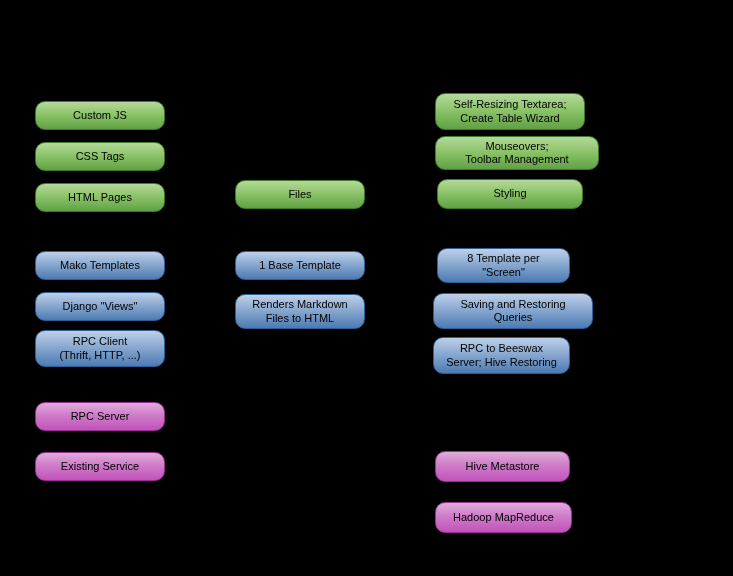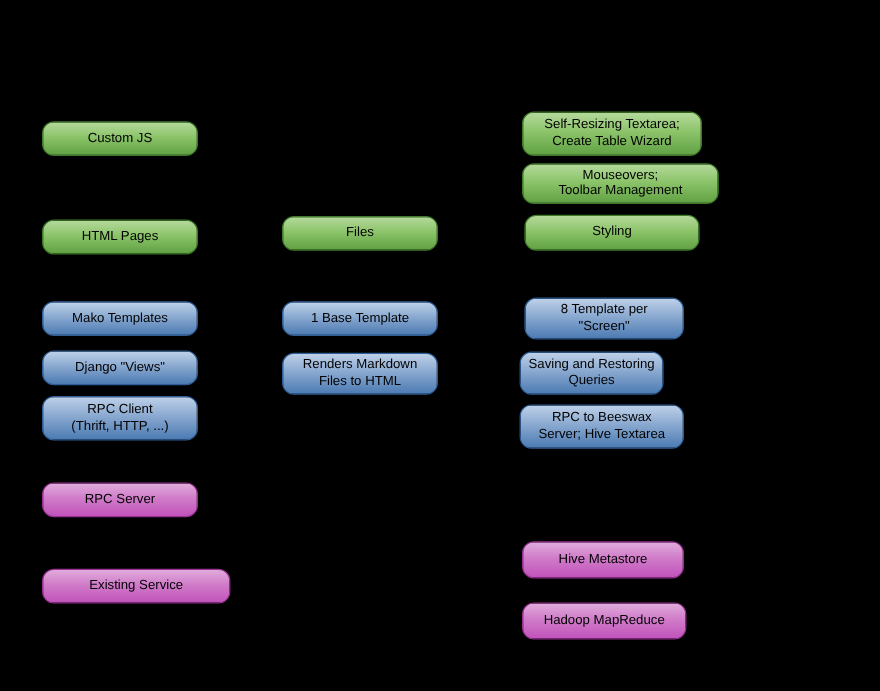--- a/index.html
+++ b/index.html
@@ -45,37 +45,40 @@
   }
 </style>
 </head>
 <body>
 
 <div class="canvas">
 
   <div class="box green" style="left:35px;top:101px;width:130px;height:29px">
     <span class="box-label">Custom JS</span>
   </div>
+  <div class="box green" style="left:35px;top:142px;width:130px;height:29px">
+    <span class="box-label">CSS Tags</span>
+  </div>
   <div class="box green" style="left:35px;top:183px;width:130px;height:29px">
     <span class="box-label">HTML Pages</span>
   </div>
   <div class="box blue" style="left:35px;top:251px;width:130px;height:29px">
     <span class="box-label">Mako Templates</span>
   </div>
   <div class="box blue" style="left:35px;top:292px;width:130px;height:29px">
     <span class="box-label">Django "Views"</span>
   </div>
   <div class="box blue" style="left:35px;top:330px;width:130px;height:37px">
     <span class="box-label">RPC Client
 (Thrift, HTTP, ...)</span>
   </div>
   <div class="box purple" style="left:35px;top:402px;width:130px;height:29px">
     <span class="box-label">RPC Server</span>
   </div>
-  <div class="box purple" style="left:35px;top:474px;width:157px;height:29px">
+  <div class="box purple" style="left:35px;top:452px;width:130px;height:29px">
     <span class="box-label">Existing Service</span>
   </div>
 
   <div class="box green" style="left:235px;top:180px;width:130px;height:29px">
     <span class="box-label">Files</span>
   </div>
   <div class="box blue" style="left:235px;top:251px;width:130px;height:29px">
     <span class="box-label">1 Base Template</span>
   </div>
   <div class="box blue" style="left:235px;top:294px;width:130px;height:35px">
@@ -91,27 +94,27 @@
     <span class="box-label">Mouseovers;
 Toolbar Management</span>
   </div>
   <div class="box green" style="left:437px;top:179px;width:146px;height:30px">
     <span class="box-label">Styling</span>
   </div>
   <div class="box blue" style="left:437px;top:248px;width:133px;height:35px">
     <span class="box-label">8 Template per
 "Screen"</span>
   </div>
-  <div class="box blue" style="left:433px;top:293px;width:120px;height:36px">
+  <div class="box blue" style="left:433px;top:293px;width:160px;height:36px">
     <span class="box-label">Saving and Restoring
 Queries</span>
   </div>
   <div class="box blue" style="left:433px;top:337px;width:137px;height:37px">
     <span class="box-label">RPC to Beeswax
-Server; Hive Textarea</span>
+Server; Hive Restoring</span>
   </div>
   <div class="box purple" style="left:435px;top:451px;width:135px;height:31px">
     <span class="box-label">Hive Metastore</span>
   </div>
   <div class="box purple" style="left:435px;top:502px;width:137px;height:31px">
     <span class="box-label">Hadoop MapReduce</span>
   </div>
 
 </div>
 

